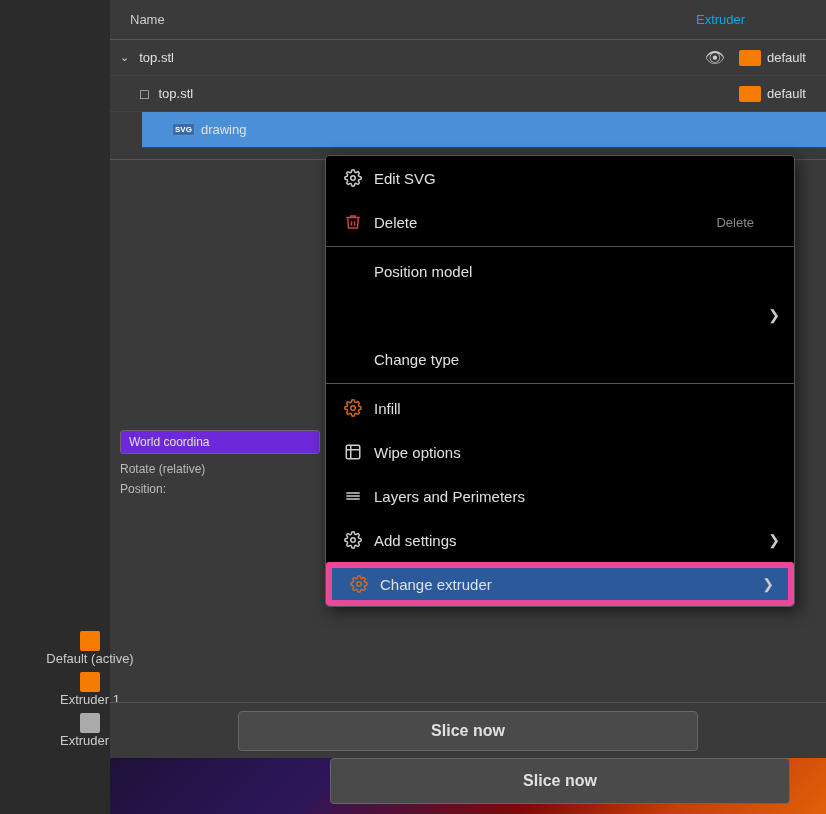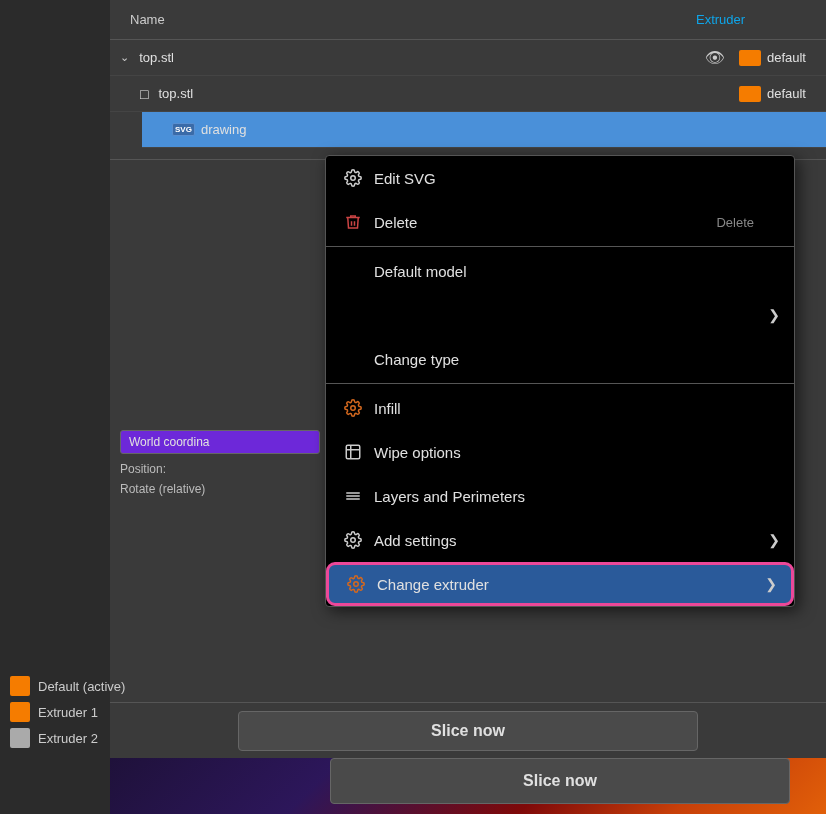--- a/index.html
+++ b/index.html
@@ -146,24 +146,24 @@
 
     
     .extruder-legend {
       position: absolute;
       bottom: 60px; left: 10px;
       width: 160px;
     }
     .legend-item {
       display: flex;
       align-items: center;
-      gap: 8px;
       margin-bottom: 6px;
       font-size: 13px;
       color: #ccc;
+      flex-direction: column;
     }
     .legend-color {
       width: 20px;
       height: 20px;
       background: #f57c00;
       border-radius: 2px;
       flex-shrink: 0;
     }
 
     
@@ -214,22 +214,22 @@
       height: 44px;
       padding: 0 16px;
       cursor: pointer;
       font-size: 14px;
       color: #e0e0e0;
       gap: 10px;
       position: relative;
     }
     .menu-item.highlighted {
       background: #2a5a9a;
-      border: 3px solid #ec4899;
-      border-radius: 9px;
+      border: 6px solid #ec4899;
+      border-radius: 3px;
     }
     .menu-item .shortcut {
       position: absolute;
       right: 40px;
       color: #888;
       font-size: 13px;
     }
     .menu-item .arrow {
       position: absolute;
       right: 14px;
@@ -328,22 +328,22 @@
       <span>drawing</span>
     </div>
     <div class="file-row-extruder">
     </div>
   </div>
 </div>
 
 <div class="part-manip-area">
   <div style="padding: 10px;">
     <div class="coord-dropdown">World coordina</div>
+    <div class="label-text">Rotate (relative)</div>
     <div class="label-text">Position:</div>
-    <div class="label-text">Rotate (relative)</div>
   </div>
 </div>
 
 <div class="extruder-legend">
   <div class="legend-item">
     <div class="legend-color"></div>
     <span>Default (active)</span>
   </div>
   <div class="legend-item">
     <div class="legend-color"></div>
@@ -383,21 +383,21 @@
       </svg>
     </span>
     <span class="menu-label">Delete</span>
     <span class="shortcut">Delete</span>
   </div>
 
   <div class="menu-separator"></div>
 
   <div class="menu-item">
     <span class="menu-icon"></span>
-    <span class="menu-label">Default model</span>
+    <span class="menu-label">Position model</span>
   </div>
 
   <div class="menu-item">
     <span class="menu-icon"></span>
     <span class="arrow">❯</span>
   </div>
 
   <div class="menu-item">
     <span class="menu-icon"></span>
     <span class="menu-label">Change type</span>

